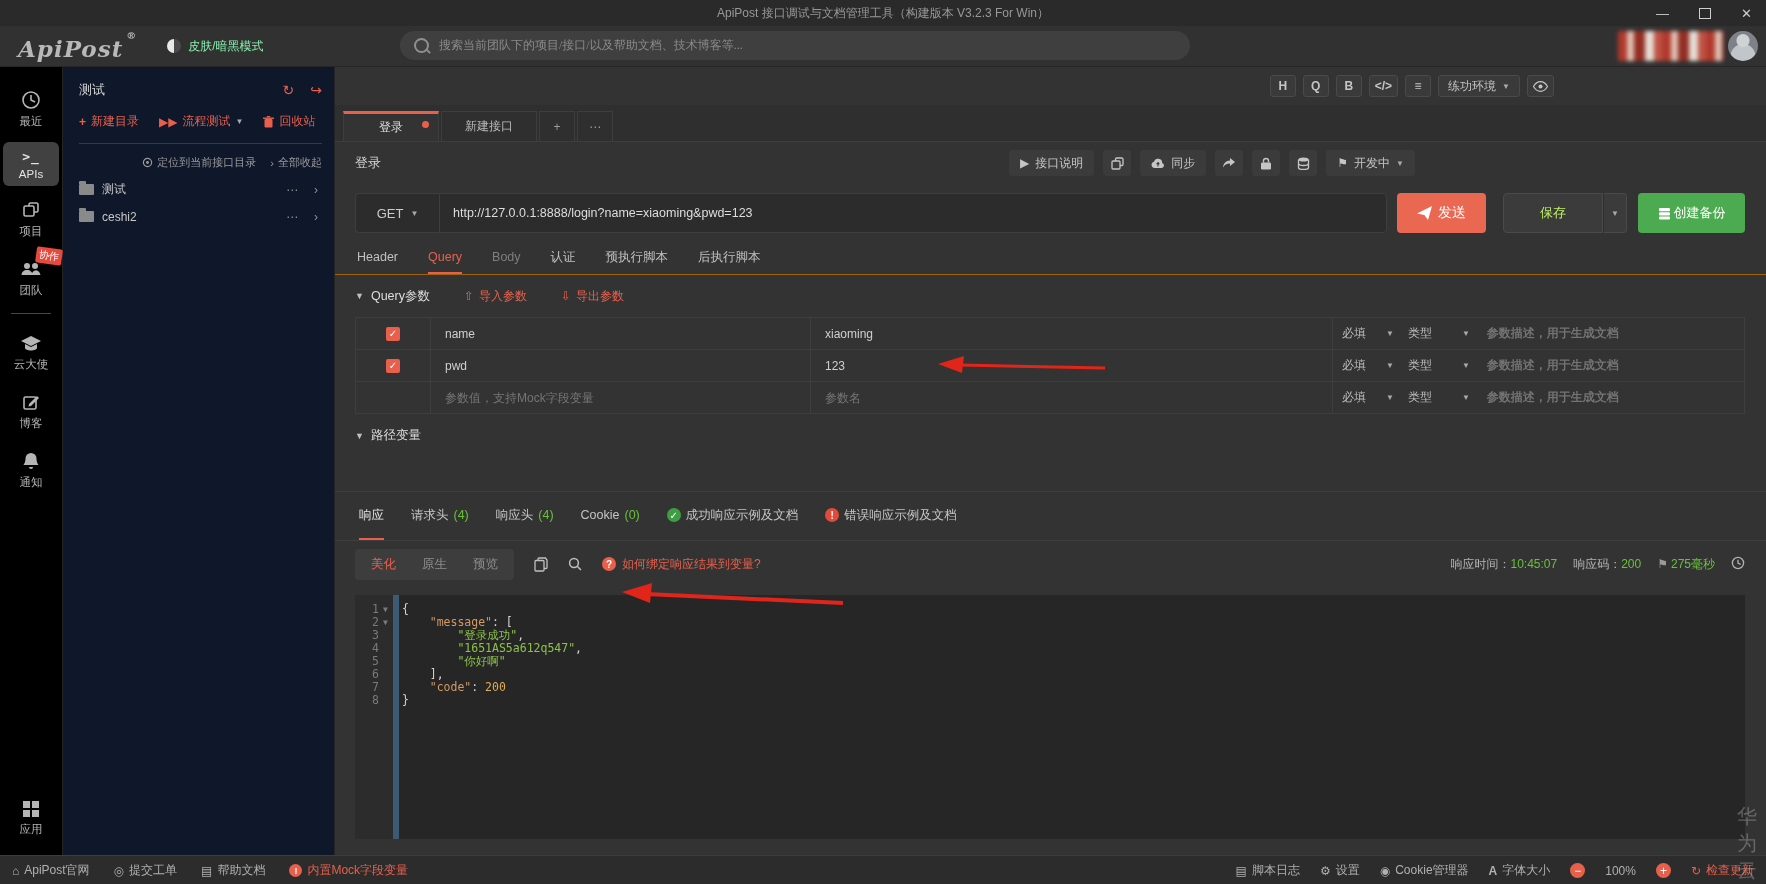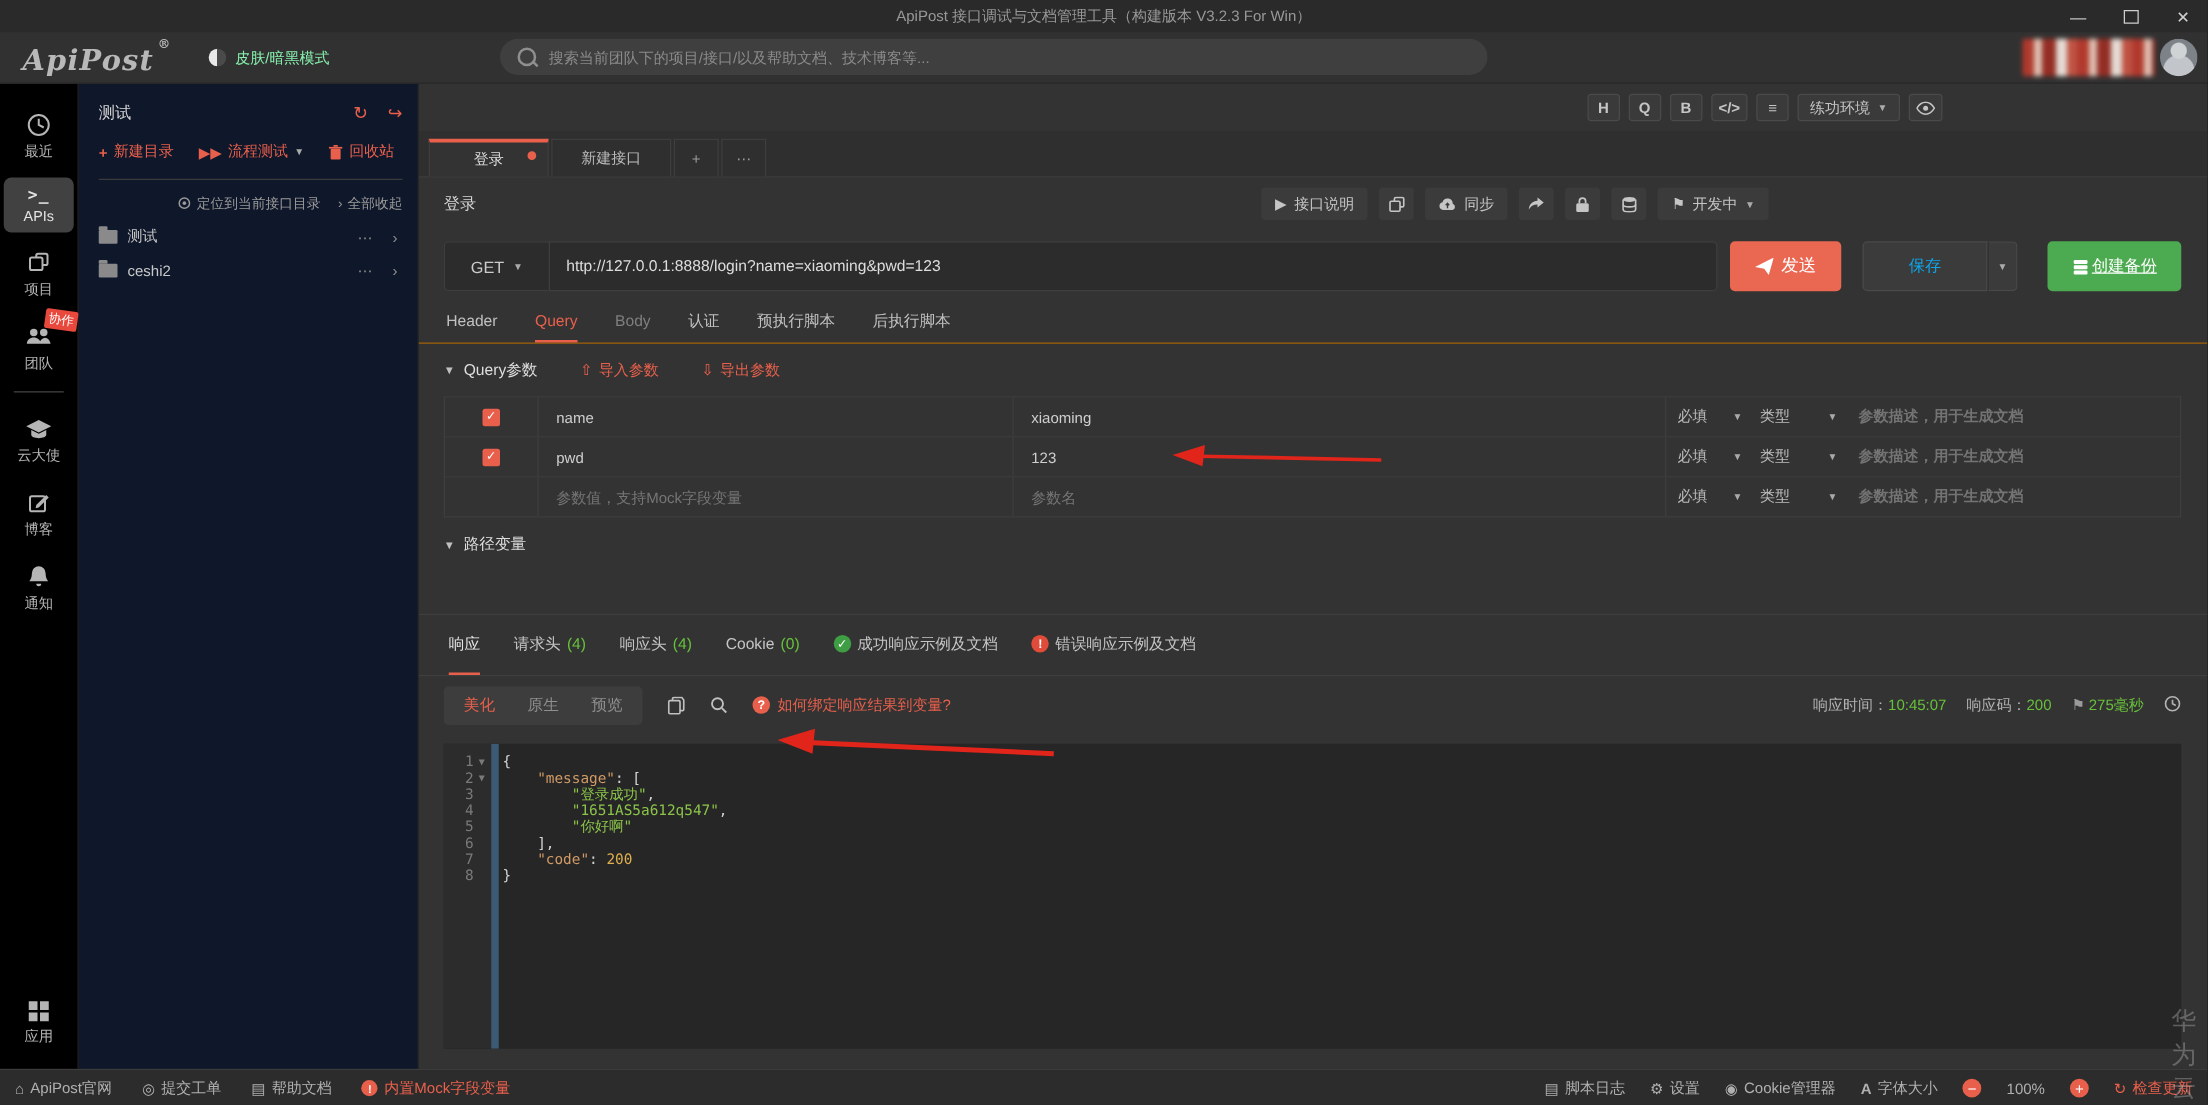--- a/index.html
+++ b/index.html
@@ -15,21 +15,21 @@
 
   
   .header{height:40px;background:#313131;border-bottom:1px solid #262626;position:relative;display:flex;align-items:center;}
   .logo{margin-left:18px;font-family:"DejaVu Serif","Liberation Serif",serif;font-style:italic;font-weight:bold;
         font-size:23px;color:#b8b8b8;letter-spacing:1px;}
   .logo sup{font-size:10px;font-style:normal;margin-left:3px;vertical-align:18px;}
   .theme-toggle{margin-left:30px;display:flex;align-items:center;gap:7px;color:#86efac;font-size:12px;cursor:pointer;}
   .half-moon{width:14px;height:14px;border-radius:50%;background:linear-gradient(90deg,#e9e9e9 50%,#4a4a4a 50%);display:inline-block;}
   .search{position:absolute;left:400px;top:5px;width:762px;height:29px;border-radius:15px;background:#3f3f3f;
           display:flex;align-items:center;padding:0 14px;gap:8px;}
-  .search input{flex:1;background:transparent;border:none;outline:none;color:#bbb;font-size:12px;font-family:Liberation Sans, sans-serif;}
+  .search input{flex:1;background:transparent;border:none;outline:none;color:#bbb;font-size:12px;font-family:Liberation Serif, serif;}
   .search input::placeholder{color:#8a8a8a;}
   .lens{width:11px;height:11px;border:2px solid #8f8f8f;border-radius:50%;position:relative;flex:0 0 auto;}
   .lens::after{content:"";position:absolute;width:6px;height:2px;background:#8f8f8f;transform:rotate(45deg);left:9px;top:10px;}
   .avatar-zone{position:absolute;right:8px;top:5px;display:flex;align-items:center;gap:4px;}
   .mosaic{width:106px;height:30px;border-radius:2px;filter:blur(2px);opacity:.95;
           background:repeating-linear-gradient(90deg,#b83a2e 0 9px,#e8c9bb 9px 16px,#992e24 16px 27px,#efe6de 27px 36px,#c65545 36px 44px);}
   .avatar{width:30px;height:30px;border-radius:50%;background:radial-gradient(circle at 50% 32%,#cfd3d6 0 6px,transparent 7px),
           radial-gradient(circle at 50% 85%,#c2c6ca 0 12px,transparent 13px),#7d8288;}
 
   
@@ -84,25 +84,25 @@
   .ep-btn.icon-only{padding:0;width:28px;justify-content:center;}
 
   .url-row{height:58px;display:flex;align-items:center;padding:0 21px 0 20px;}
   .method-select{width:84px;height:40px;background:#2c2c2c;border:1px solid #3e3e3e;border-right:none;border-radius:4px 0 0 4px;
                  display:flex;align-items:center;justify-content:center;gap:7px;color:#ccc;font-size:13px;box-sizing:border-box;cursor:pointer;}
   .url-input{flex:1;height:40px;background:#2c2c2c;border:1px solid #3e3e3e;border-radius:0 4px 4px 0;color:#ddd;
              padding:0 13px;font-size:12.5px;box-sizing:border-box;outline:none;font-family:inherit;}
   .send-btn{margin-left:10px;width:89px;height:40px;background:#ea6852;border:none;border-radius:4px;color:#fff;
             font-size:14px;display:flex;align-items:center;justify-content:center;gap:6px;cursor:pointer;font-family:inherit;}
   .save-btn{margin-left:17px;width:100px;height:40px;background:#3b3b3b;border:1px solid #4a4a4a;border-radius:4px 0 0 4px;
-            color:#0ea5e9;font-size:13px;display:flex;align-items:center;justify-content:center;cursor:pointer;box-sizing:border-box;font-family:inherit;}
+            color:#bef264;font-size:13px;display:flex;align-items:center;justify-content:center;cursor:pointer;box-sizing:border-box;font-family:inherit;}
   .save-caret{width:24px;height:40px;background:#3b3b3b;border:1px solid #4a4a4a;border-left:1px solid #2e2e2e;
               border-radius:0 4px 4px 0;display:flex;align-items:center;justify-content:center;box-sizing:border-box;cursor:pointer;}
-  .backup-btn{margin-left:24px;width:107px;height:40px;background:#4cab50;border:none;border-radius:4px;color:#fff;
-              font-size:13px;display:flex;align-items:center;justify-content:center;gap:3px;cursor:pointer;font-family:inherit;text-decoration:underline;}
+  .backup-btn{margin-left:11px;width:107px;height:40px;background:#4cab50;border:none;border-radius:4px;color:#fff;
+              font-size:13px;display:flex;align-items:center;justify-content:center;gap:3px;cursor:pointer;font-family:inherit;}
 
   .rtabs{height:32px;display:flex;gap:30px;padding-left:22px;align-items:stretch;border-bottom:1px solid #a16207;}
   .rtab{display:flex;align-items:center;color:#c0c0c0;border-bottom:2px solid transparent;cursor:pointer;font-size:12.5px;}
   .rtab.active{color:#e8604c;border-bottom-color:#e8604c;}
   .rtab.dim{color:#7f7f7f;}
 
   .qheader{height:42px;display:flex;align-items:center;gap:34px;padding-left:20px;}
   .sec-title{color:#dedede;font-size:12.5px;display:flex;align-items:center;gap:7px;cursor:pointer;}
   .sec-caret{font-size:9px;color:#c0c0c0;}
   .q-act{color:#e8604c;display:flex;align-items:center;gap:5px;cursor:pointer;}

